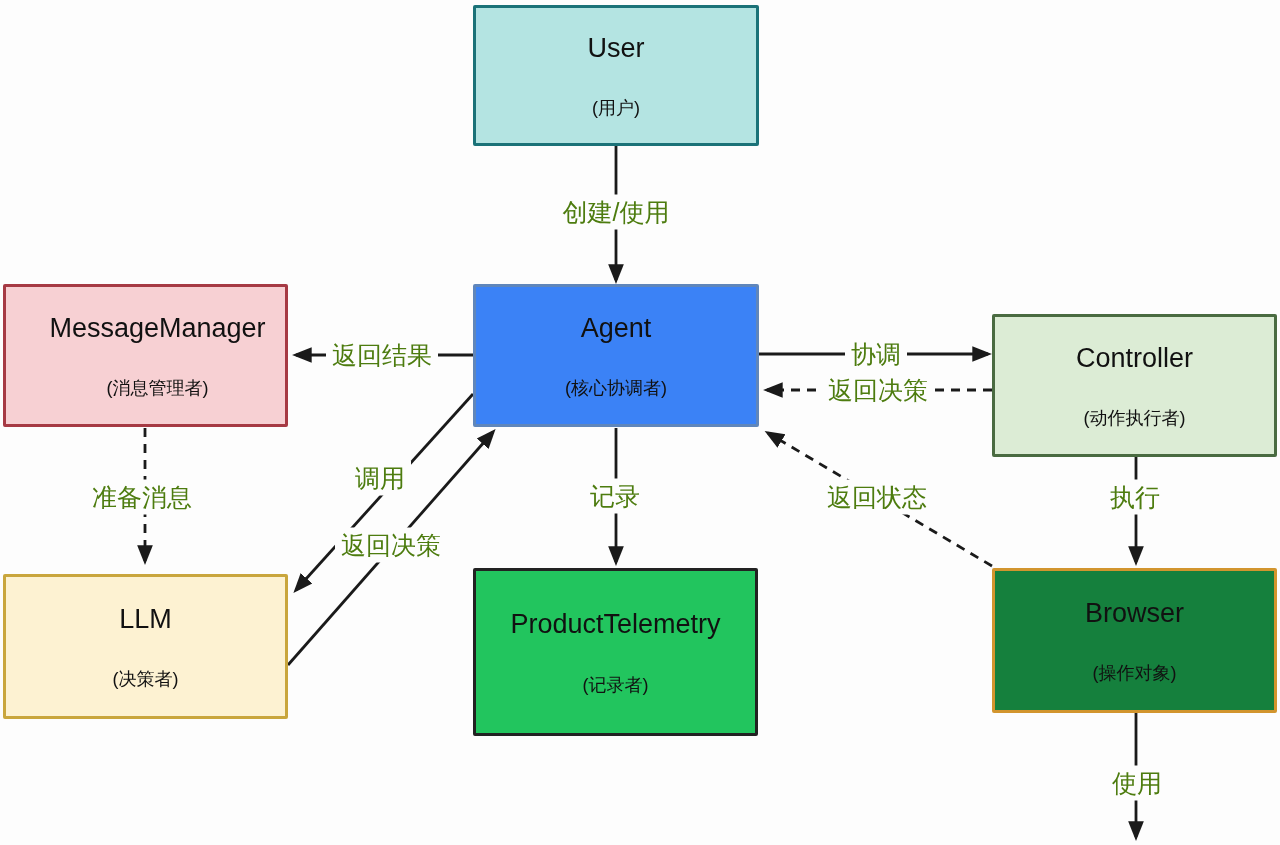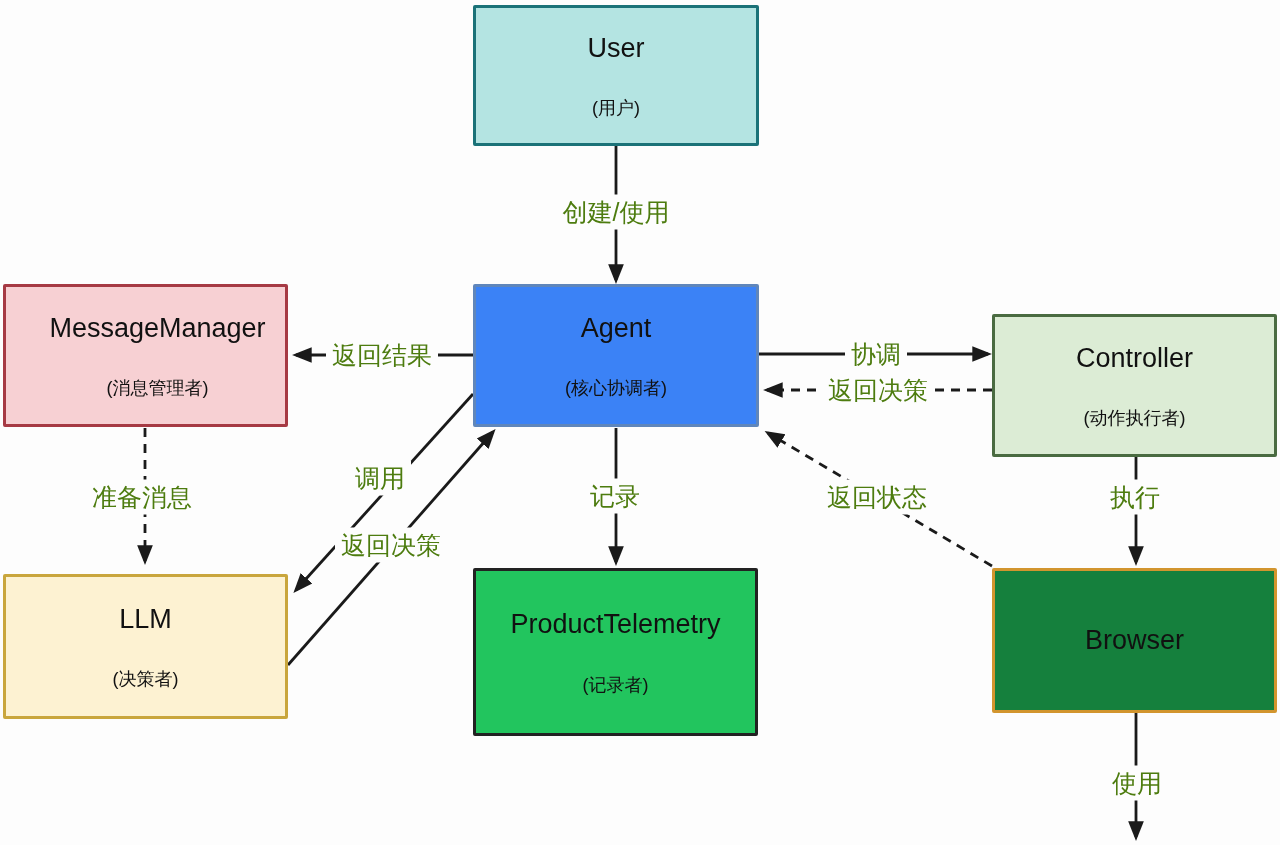--- a/index.html
+++ b/index.html
@@ -102,20 +102,21 @@
     <div class="node-sub">(决策者)</div>
   </div>
 
   <div class="node" style="left: 473px; top: 568px; width: 285px; height: 168px; background: #22c55e; border-color: rgb(34, 34, 34);">
     <div class="node-title">ProductTelemetry</div>
     <div class="node-sub">(记录者)</div>
   </div>
 
   <div class="node" style="left: 992px; top: 568px; width: 285px; height: 145px; background: #15803d; border-color: rgb(210, 149, 46);">
     <div class="node-title">Browser</div>
+    <div class="node-sub">(操作对象)</div>
   </div>
 
   <div class="edge-label" style="left:616px;top:212px">创建/使用</div>
   <div class="edge-label" style="left:382px;top:355px">返回结果</div>
   <div class="edge-label" style="left:142px;top:497px">准备消息</div>
   <div class="edge-label" style="left:380px;top:478px">调用</div>
   <div class="edge-label" style="left:391px;top:545px">返回决策</div>
   <div class="edge-label" style="left:615px;top:496px">记录</div>
   <div class="edge-label" style="left:876px;top:354px">协调</div>
   <div class="edge-label" style="left:878px;top:390px">返回决策</div>

